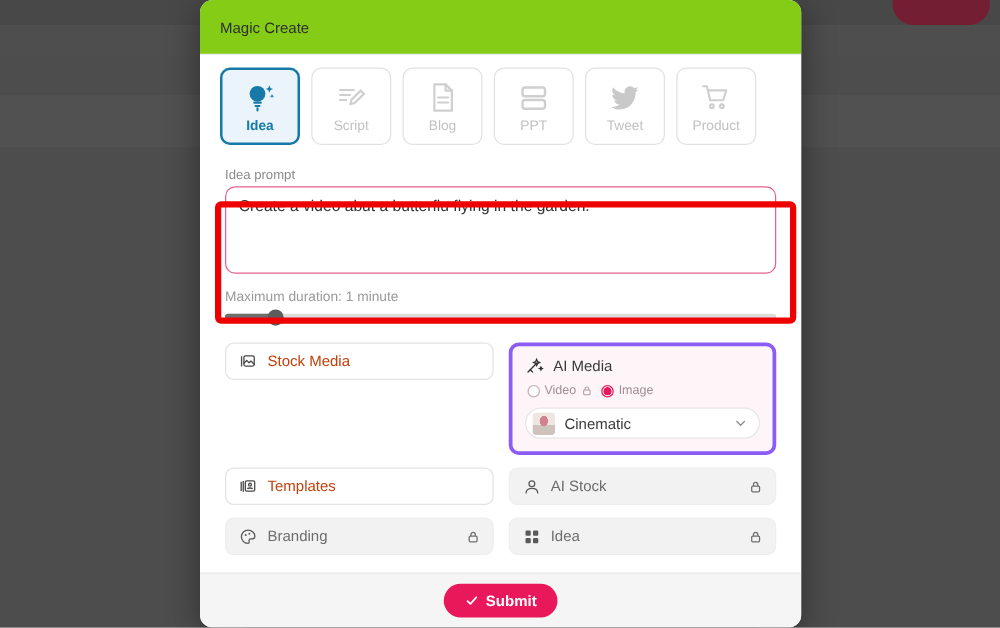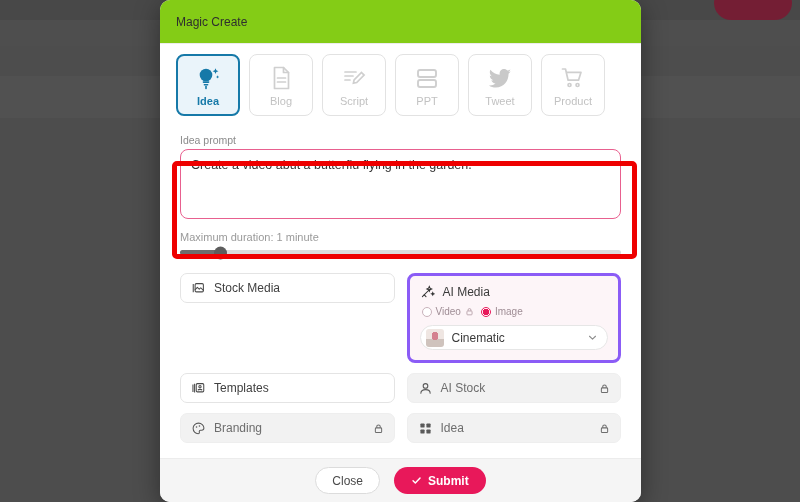--- a/index.html
+++ b/index.html
@@ -201,21 +201,21 @@
   .opt-btn {
     height: 30px;
     border-radius: 7px;
     border: 1px solid #e4e4e4;
     background: #ffffff;
     display: flex;
     align-items: center;
     gap: 8px;
     padding: 0 10px;
     font-size: 12px;
-    color: #404040;
+    color: #c2410c;
     cursor: pointer;
   }
   .opt-btn.locked {
     background: #f2f2f2;
     border-color: #eeeeee;
     color: #6d6d6d;
   }
   .opt-btn .lock { margin-left: auto; }
   .opt-label { flex: 0 0 auto; }
 
@@ -359,37 +359,37 @@
             <path d="M12 22.6v1.8" stroke="#1679a8" stroke-width="1.6" stroke-linecap="round"></path>
             <path d="M21.5 4.2l.85 2.1 2.1.85-2.1.85-.85 2.1-.85-2.1-2.1-.85 2.1-.85z" fill="#1679a8"></path>
             <path d="M23.6 11.2l.5 1.2 1.2.5-1.2.5-.5 1.2-.5-1.2-1.2-.5 1.2-.5z" fill="#1679a8"></path>
           </svg>
         </span>
         <span class="tab-label">Idea</span>
       </div>
 
       <div class="tab">
         <span class="tab-icon">
+          <svg viewBox="0 0 28 28" width="28" height="28" stroke="#cfcfcf" stroke-width="1.7" stroke-linecap="round" fill="none">
+            <path d="M5 8h11M5 12h8M5 16h5"></path>
+            <path d="M21.5 8.5l2.6 2.6-7.4 7.4-3.3.7.7-3.3z"></path>
+          </svg>
+        </span>
+        <span class="tab-label">Script</span>
+      </div>
+
+      <div class="tab">
+        <span class="tab-icon">
           <svg viewBox="0 0 28 28" width="28" height="28" stroke="#cfcfcf" stroke-width="1.7" fill="none" stroke-linejoin="round" stroke-linecap="round">
             <path d="M7.5 3.5h9l5 5v16h-14z"></path>
             <path d="M16.5 3.5v5h5"></path>
             <path d="M10.5 14h8M10.5 18h8"></path>
           </svg>
         </span>
         <span class="tab-label">Blog</span>
-      </div>
-
-      <div class="tab">
-        <span class="tab-icon">
-          <svg viewBox="0 0 28 28" width="28" height="28" stroke="#cfcfcf" stroke-width="1.7" stroke-linecap="round" fill="none">
-            <path d="M5 8h11M5 12h8M5 16h5"></path>
-            <path d="M21.5 8.5l2.6 2.6-7.4 7.4-3.3.7.7-3.3z"></path>
-          </svg>
-        </span>
-        <span class="tab-label">Script</span>
       </div>
 
       <div class="tab">
         <span class="tab-icon">
           <svg viewBox="0 0 28 28" width="28" height="28" stroke="#cfcfcf" stroke-width="1.9" fill="none">
             <rect x="5" y="6" width="18" height="7" rx="2"></rect>
             <rect x="5" y="16" width="18" height="7" rx="2"></rect>
           </svg>
         </span>
         <span class="tab-label">PPT</span>
@@ -548,21 +548,20 @@
           </svg>
         </span>
       </div>
 
     </div>
 
     <div class="redbox redbox-prompt"></div>
   </div>
 
   <div class="modal-footer">
-    <button class="btn-close">Close</button>
     <button class="btn-submit">
       <span>
         <svg viewBox="0 0 14 14" width="11" height="11" stroke="#ffffff" stroke-width="1.8" fill="none" stroke-linecap="round" stroke-linejoin="round">
           <path d="M2.6 7.4l2.9 2.9 6-6.6"></path>
         </svg>
       </span>
       <span>Submit</span>
     </button>
 
   </div>

